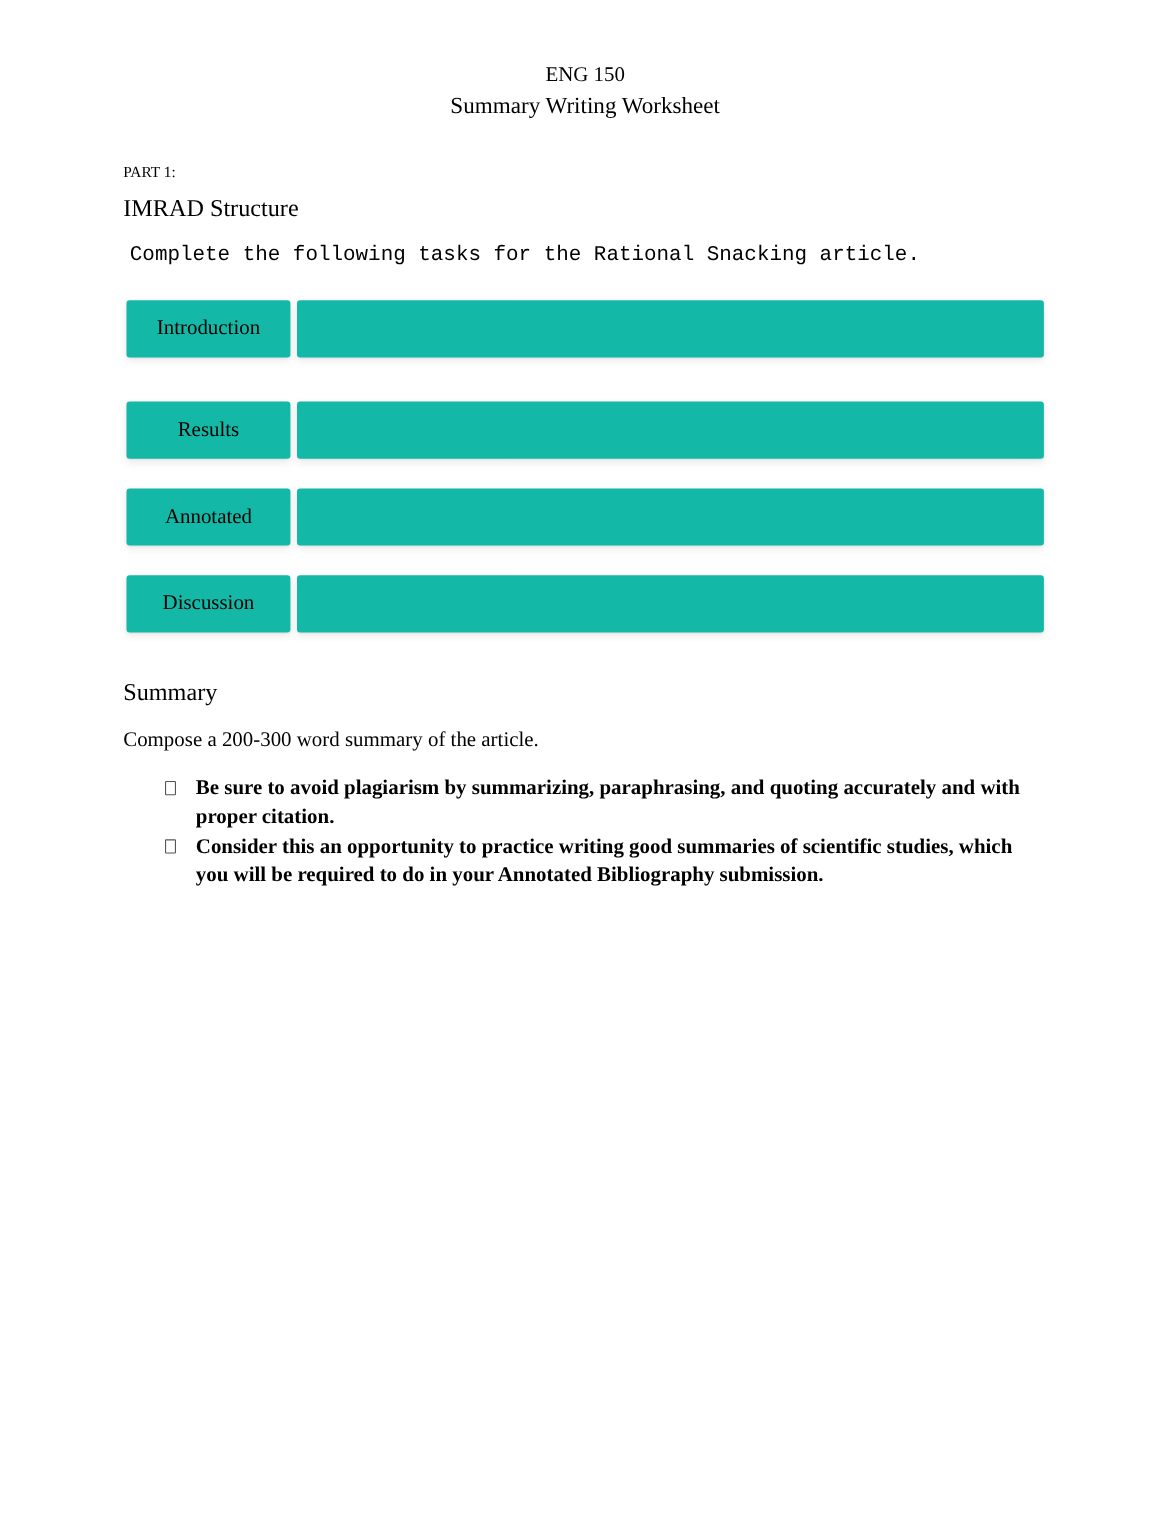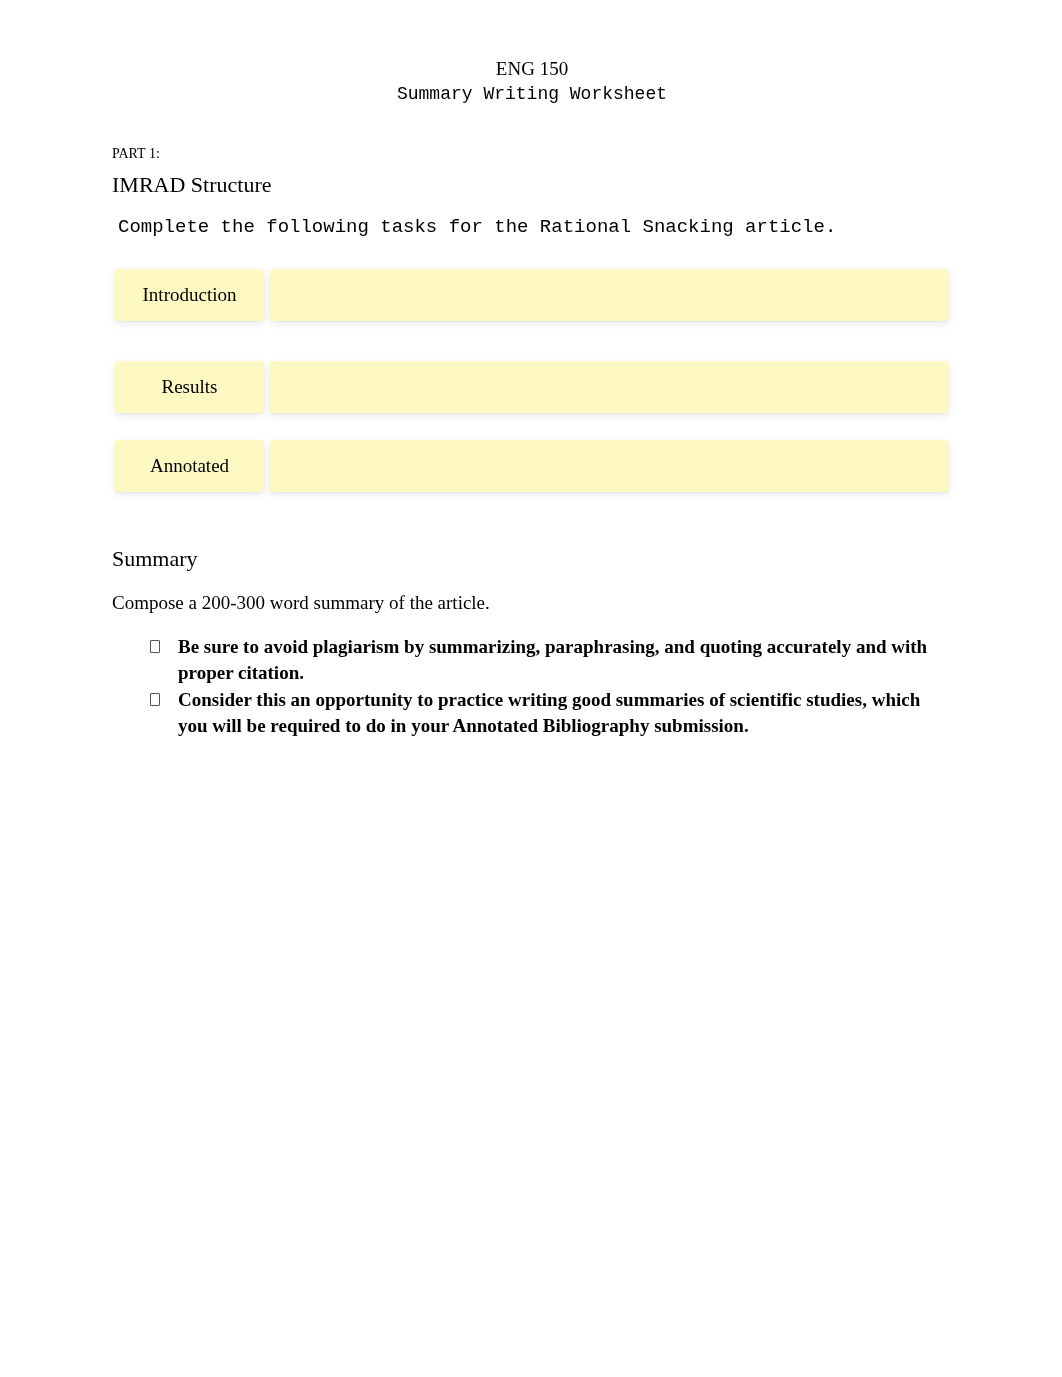--- a/index.html
+++ b/index.html
@@ -17,23 +17,22 @@
     }
     .header {
       text-align: center;
       margin-bottom: 40px;
     }
     .header-line1 {
       font-size: 19px;
       line-height: 1.35;
     }
     .header-line2 {
-      font-size: 18px;
+      font-size: 21px;
       line-height: 1.35;
-      font-family: Liberation Mono, monospace;
     }
     .section-heading {
       font-size: 14px;
       margin-bottom: 10px;
       font-weight: normal;
     }
     .subsection-heading {
       font-size: 22px;
       margin-bottom: 18px;
       font-weight: normal;
@@ -57,21 +56,21 @@
     .imrad-row {
       height: 66px;
     }
     .imrad-label-cell {
       width: 155px;
     }
     .imrad-content-cell {
       width: auto;
     }
     .cell-inner {
-      background: #fef9c3;
+      background: #14b8a6;
       height: 52px;
       border-radius: 3px;
       box-shadow: 0 3px 8px rgba(0,0,0,0.08), 0 1px 2px rgba(0,0,0,0.05);
       display: flex;
       align-items: center;
       justify-content: center;
       font-size: 19px;
       margin: 4px 3px;
     }
     .cell-inner.label {
@@ -167,20 +166,28 @@
           <div class="cell-inner label">Annotated</div>
         </td>
       <td class="imrad-content-cell">
           <div class="cell-inner content"></div>
         </td>
     </tr>
     <tr class="spacer-row">
         <td></td>
         <td></td>
       </tr>
+    <tr class="imrad-row">
+      <td class="imrad-label-cell">
+          <div class="cell-inner label">Discussion</div>
+        </td>
+      <td class="imrad-content-cell">
+          <div class="cell-inner content"></div>
+        </td>
+    </tr>
   </tbody>
 </table>
 
 <h3 class="summary-heading">Summary</h3>
 
 <p class="summary-instruction">Compose a 200-300 word summary of the article.</p>
 
 <ul class="bullet-list">
   <li>Be sure to avoid plagiarism by summarizing, paraphrasing, and quoting accurately and with proper citation.</li>
   <li>Consider this an opportunity to practice writing good summaries of scientific studies, which you will be required to do in your Annotated Bibliography submission.</li>

